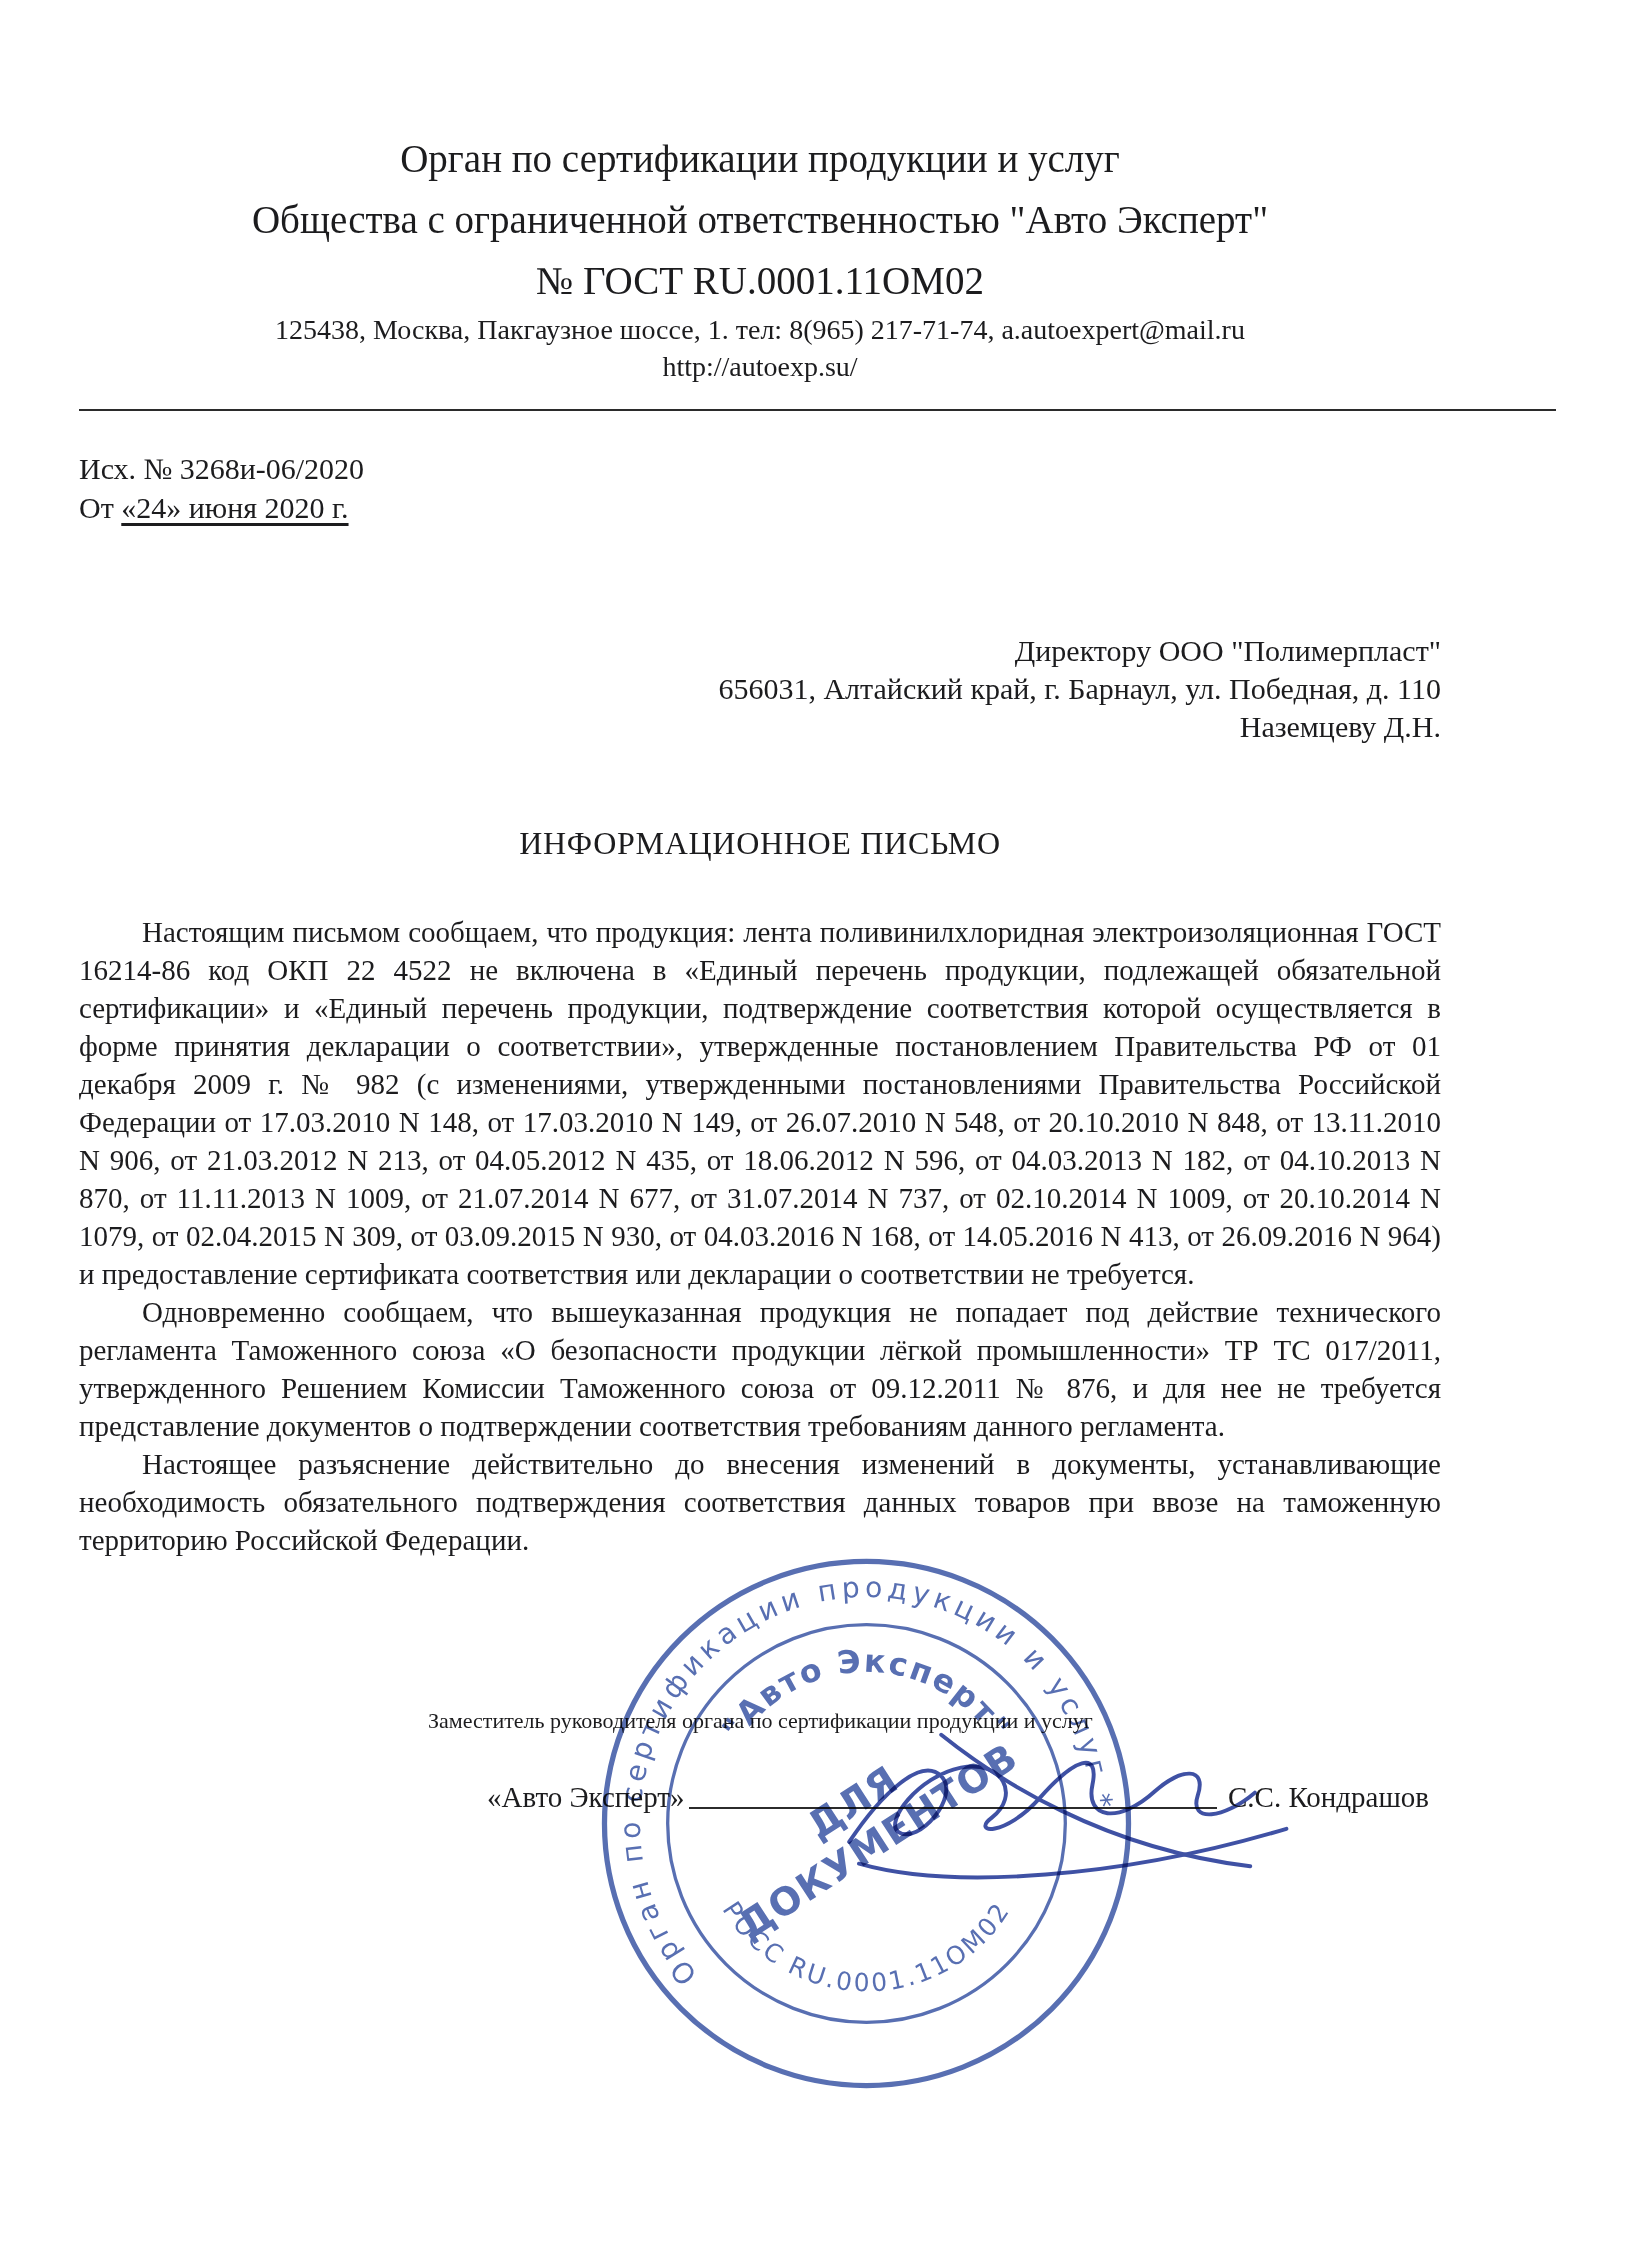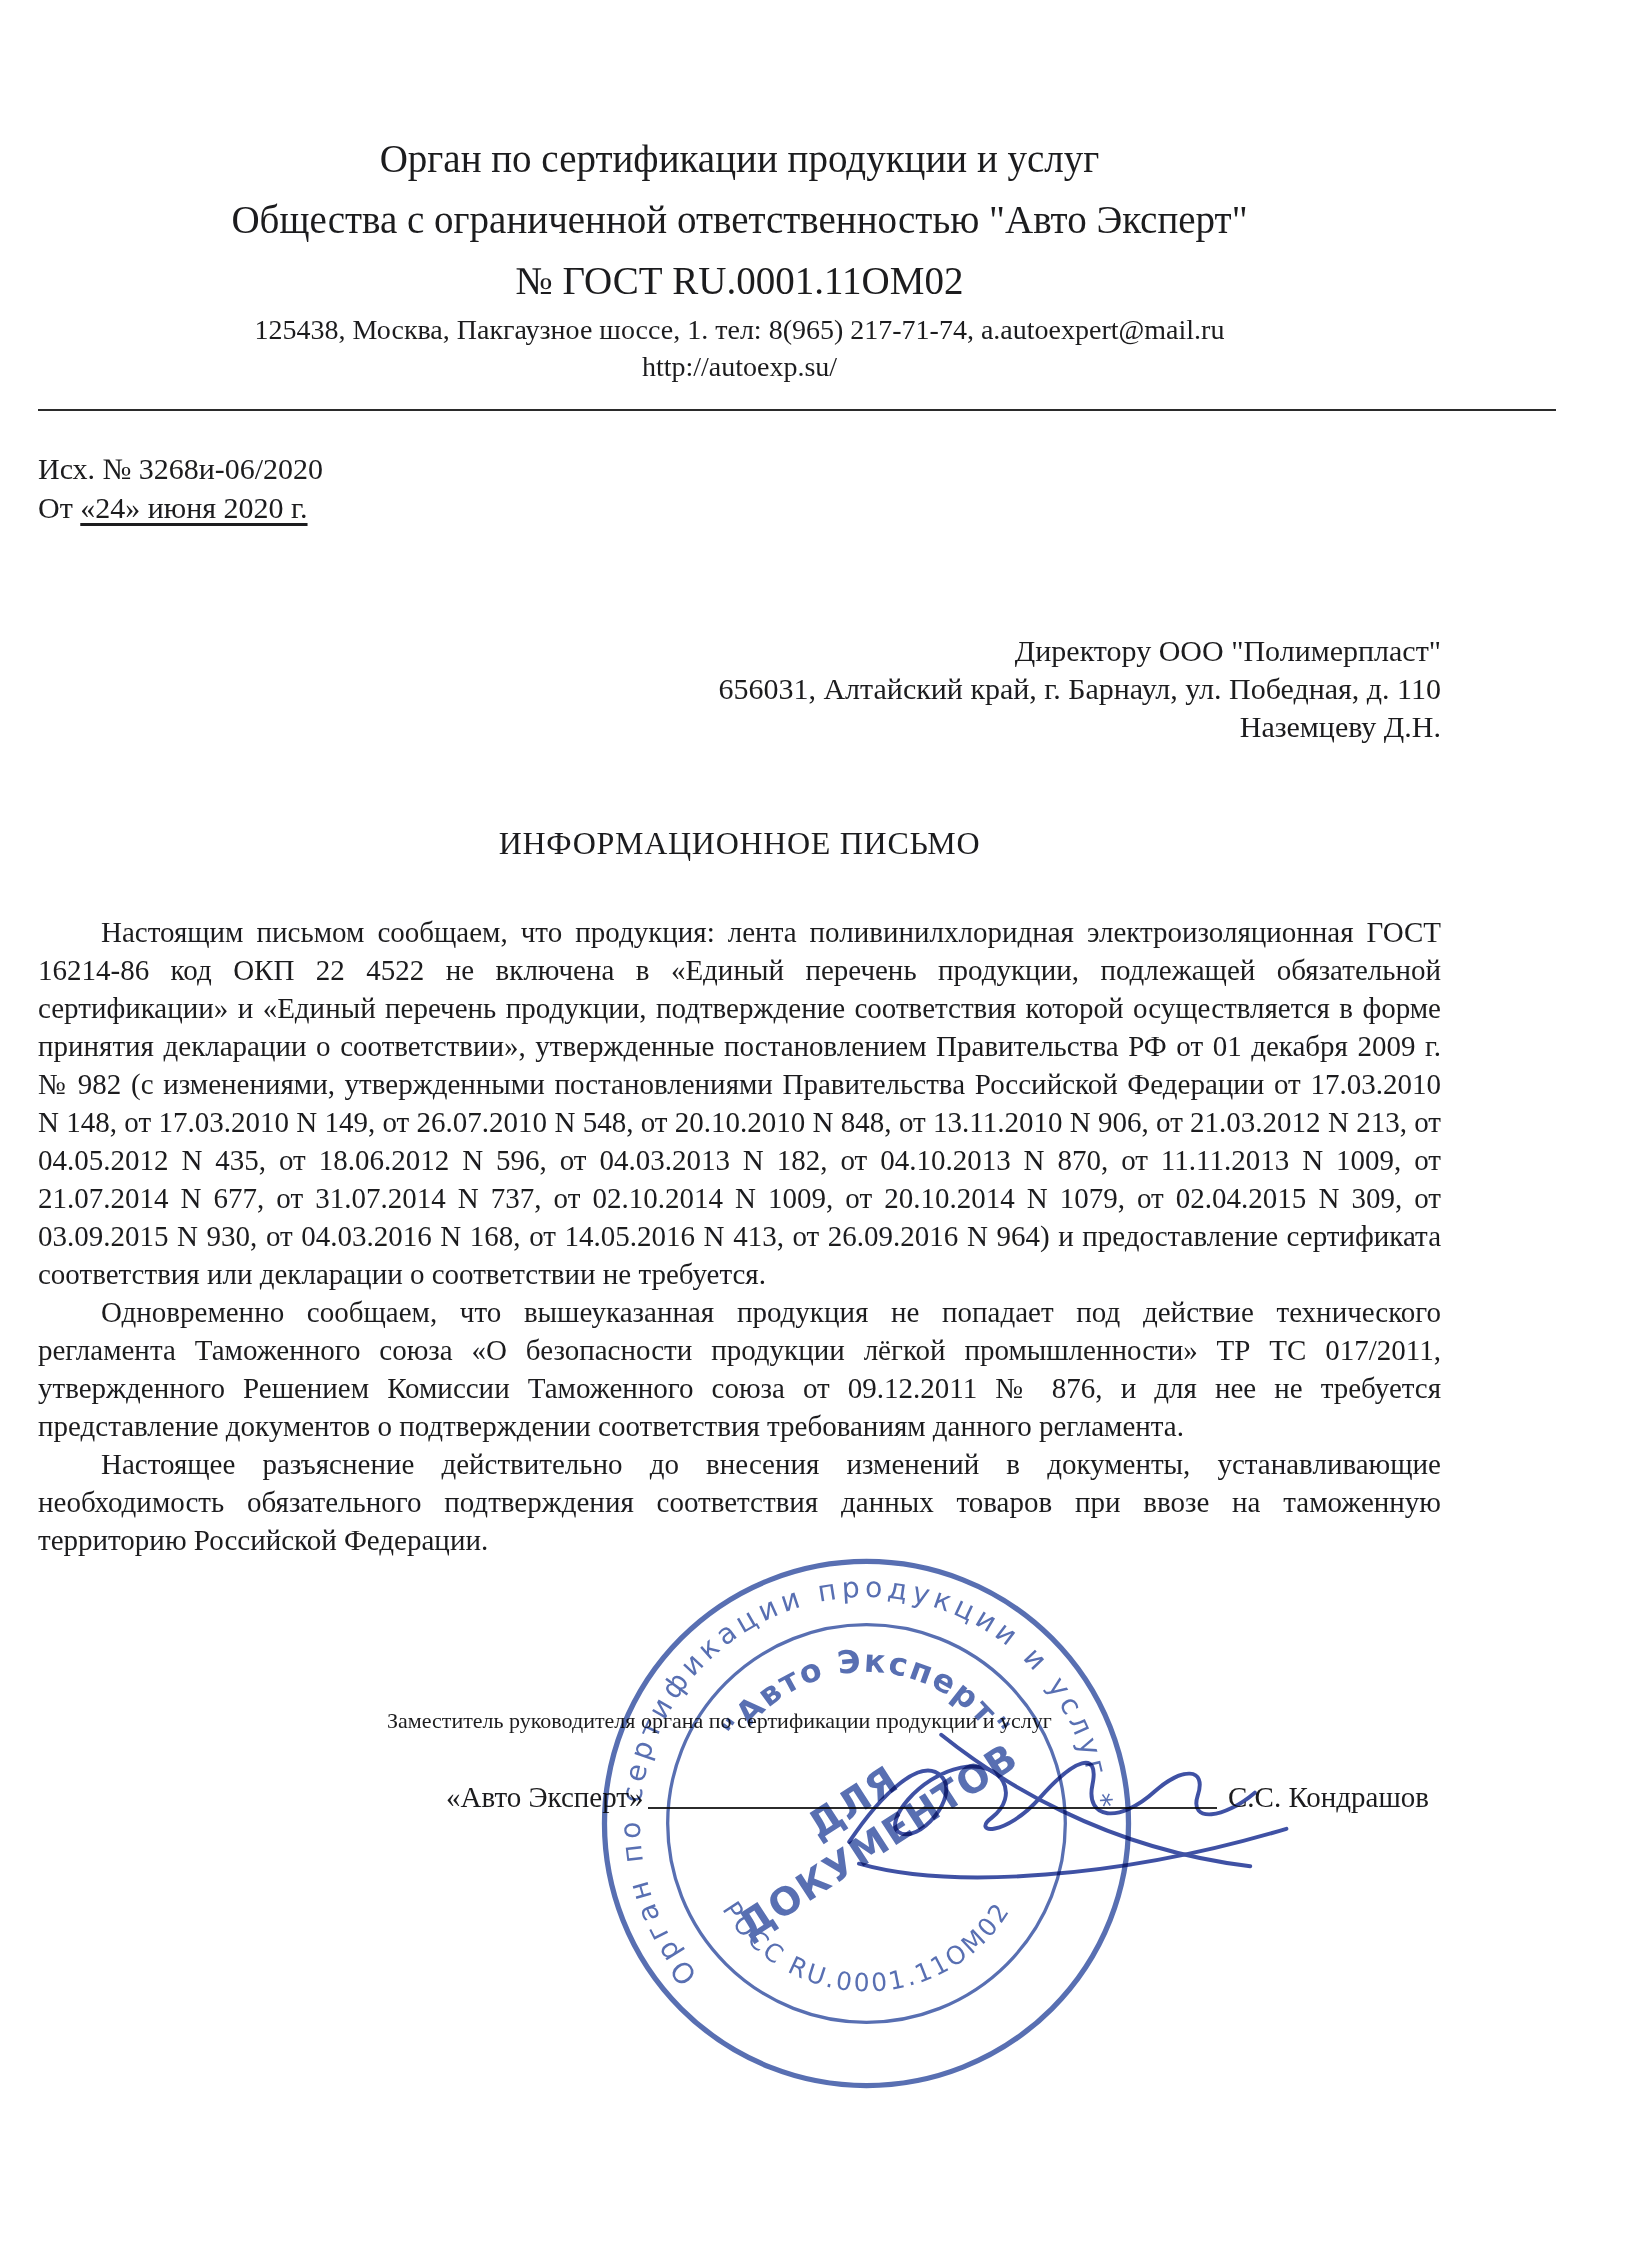--- a/index.html
+++ b/index.html
@@ -5,21 +5,21 @@
   * { box-sizing: border-box; }
   html, body { margin: 0; padding: 0; }
   body {
     width: 1632px; height: 2261px;
     background: #ffffff;
     font-family: "Liberation Serif", serif;
     color: #1c1c1e;
     position: relative;
     overflow: hidden;
   }
-  .content { padding: 128px 191px 0 38px; position: relative; }
+  .content { padding: 128px 191px 0 79px; position: relative; }
 
   .letterhead { text-align: center; }
   .lh-big   { font-size: 39px; line-height: 61px; }
   .lh-small { font-size: 28px; line-height: 37px; }
 
   .rule {
     border: none;
     border-top: 2px solid #2b2b2b;
     margin: 24px -115px 0 0;
   }

